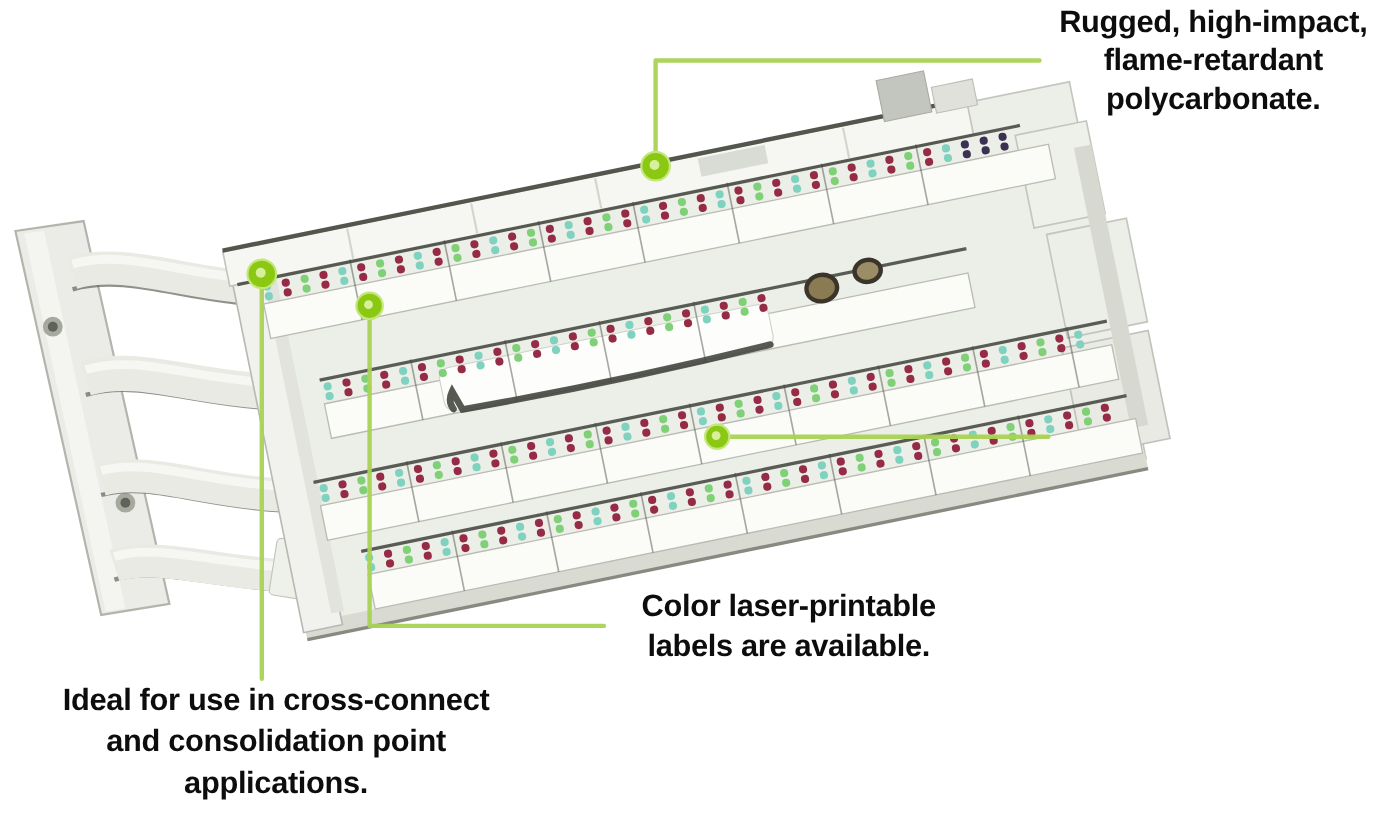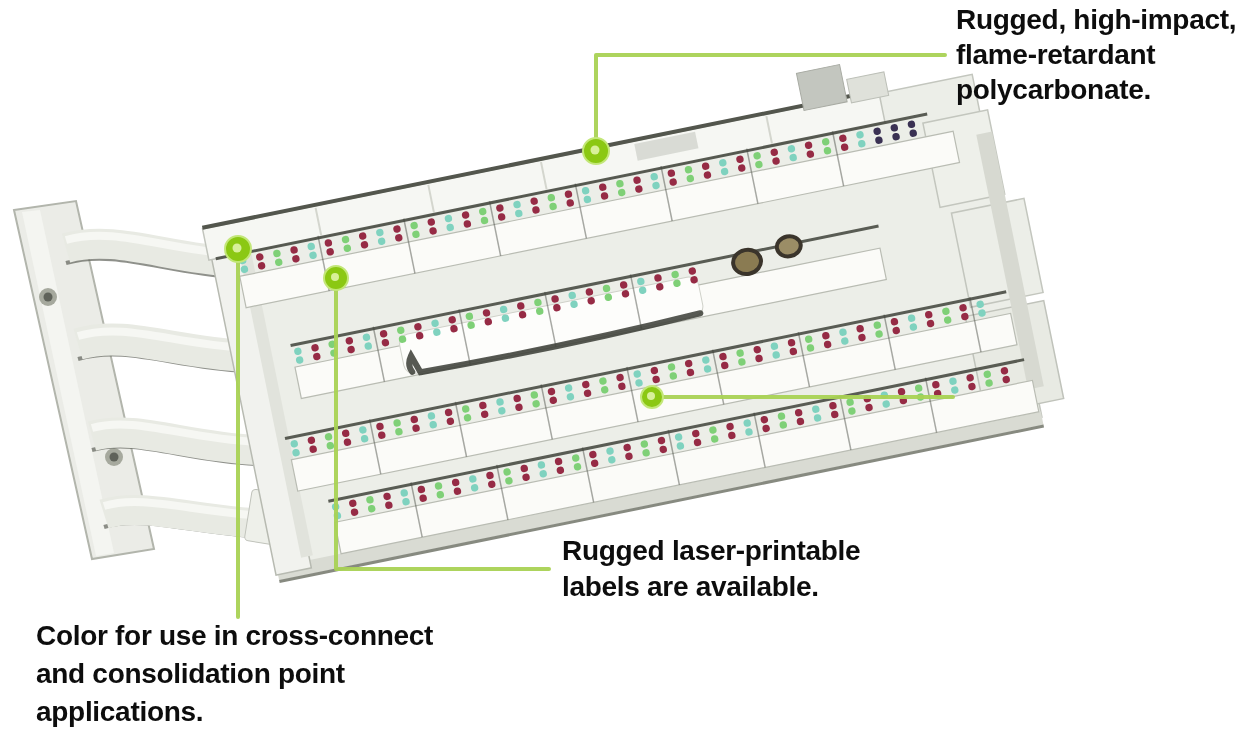--- a/index.html
+++ b/index.html
@@ -1,19 +1,19 @@
 <!DOCTYPE html>
 <html><head>
 <meta charset="utf-8">
 <style>
   html,body{margin:0;padding:0;background:#ffffff;}
   #stage{position:relative;width:1250px;height:743px;background:#ffffff;overflow:hidden;
          font-family:"Liberation Sans",sans-serif;}
   .ann{position:absolute;font-weight:700;color:var(--text-color,#0d0d0d);
-       white-space:pre-line;letter-spacing:-0.3px;}
+       white-space:pre-line;letter-spacing:-0.3px;text-align:center;}
   #ann-polycarbonate{left:956px;top:2px;width:294px;font-size:28px;line-height:35px;}
   #ann-termination{left:962px;top:246px;width:288px;font-size:28px;line-height:37px;}
   #ann-labels{left:562px;top:533px;width:310px;font-size:28px;line-height:36px;}
   #ann-applications{left:36px;top:617px;width:430px;font-size:28px;line-height:38px;}
   svg{position:absolute;left:0;top:0;}
   .callout-line{fill:none;stroke-width:4;stroke-linecap:round;stroke-linejoin:round;opacity:.95;}
 </style>
 </head>
 <body>
 
@@ -448,18 +448,18 @@
       <g class="callout-dot" transform="translate(652,397)">
         <circle r="11" class="dot-outer" fill="#8bc813" stroke="#c3e779" stroke-width="2"></circle>
           <circle r="4" cx="-1" cy="-1" class="dot-inner" fill="#d8f09a"></circle>
       </g>
     </g>
   </svg>
 
   <div id="ann-polycarbonate" class="ann">Rugged, high-impact,
 flame-retardant
 polycarbonate.</div>
-  <div id="ann-labels" class="ann">Rugged laser-printable
+  <div id="ann-labels" class="ann">Color laser-printable
 labels are available.</div>
-  <div id="ann-applications" class="ann">Color for use in cross-connect
+  <div id="ann-applications" class="ann">Ideal for use in cross-connect
 and consolidation point
 applications.</div>
 </div>
 
 </body></html>

